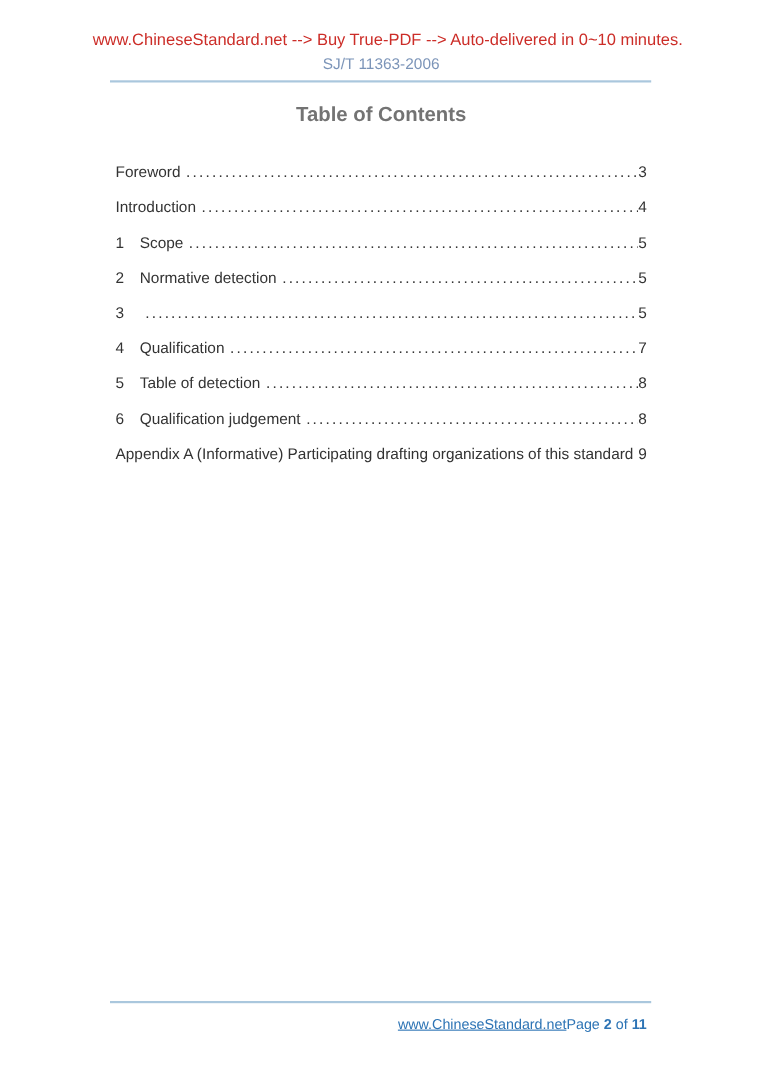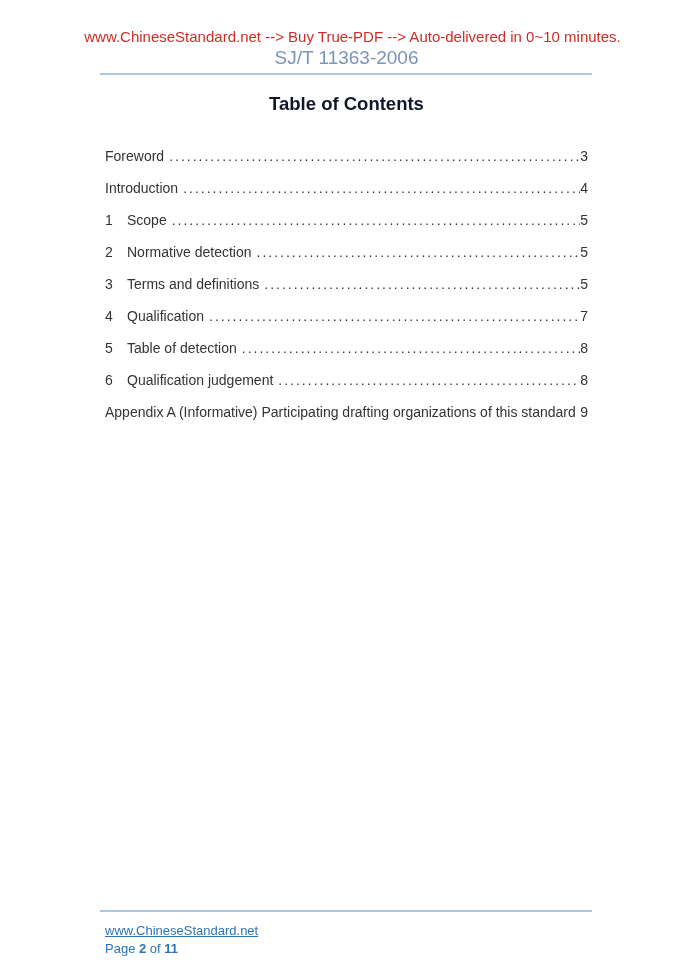--- a/index.html
+++ b/index.html
@@ -20,42 +20,42 @@
     font-size: 15px;
     line-height: 18px;
     color: #cc2d28;
     white-space: nowrap;
     padding-left: 12px;
   }
   .std-code {
     position: absolute;
     top: 50px; left: 0; right: 0;
     text-align: center;
-    font-size: 19px;
+    font-size: 14px;
     line-height: 16px;
     color: #7b94b8;
   }
   .rule {
     position: absolute;
     left: 100px;
     width: 492px;
     height: 1.5px;
     background: #aac7dd;
   }
   .rule.header-rule { top: 73px; }
   .rule.footer-rule { top: 910px; }
 
   
   .doc-title {
     position: absolute;
     top: 93px; left: 0; right: 0;
     text-align: center;
     font-size: 18.5px;
     font-weight: bold;
-    color: #0f172a;
+    color: #737373;
   }
 
   
   .toc {
     position: absolute;
     top: 140px;
     left: 105px;
     width: 483px;
     font-size: 14px;
     color: #333333;
@@ -90,21 +90,20 @@
     position: absolute;
     top: 922px;
     left: 105px;
     right: 105px;
     font-size: 13px;
     line-height: 18px;
     color: #2d74b5;
     display: flex;
     justify-content: flex-end;
     align-items: baseline;
-    flex-direction: column;
   }
   .footer-link {
     color: #2d74b5;
     text-decoration: underline;
     cursor: pointer;
   }
   .footer-page .bold { font-weight: bold; }
 </style>
 </head>
 <body>
@@ -135,21 +134,20 @@
         <span class="toc-page">5</span>
       </div>
     <div class="toc-row">
         <span class="toc-num">2</span>
         <span class="toc-label">Normative detection</span>
         <span class="toc-dots" data-leader="">....................................................................................................................................................................................</span>
         <span class="toc-page">5</span>
       </div>
     <div class="toc-row">
         <span class="toc-num">3</span>
-        <span class="toc-label">Terms and definitions</span>
         <span class="toc-dots" data-leader="">....................................................................................................................................................................................</span>
         <span class="toc-page">5</span>
       </div>
     <div class="toc-row">
         <span class="toc-num">4</span>
         <span class="toc-label">Qualification</span>
         <span class="toc-dots" data-leader="">....................................................................................................................................................................................</span>
         <span class="toc-page">7</span>
       </div>
     <div class="toc-row">

